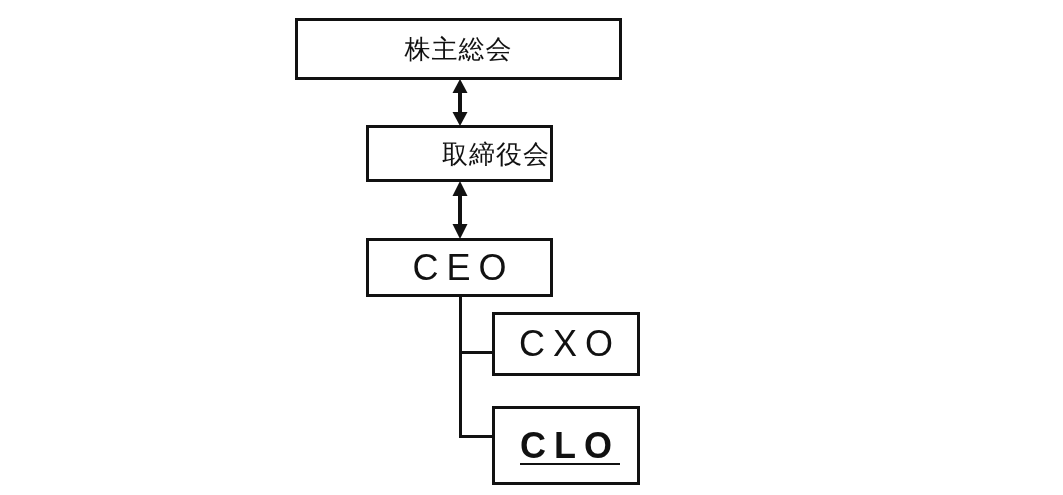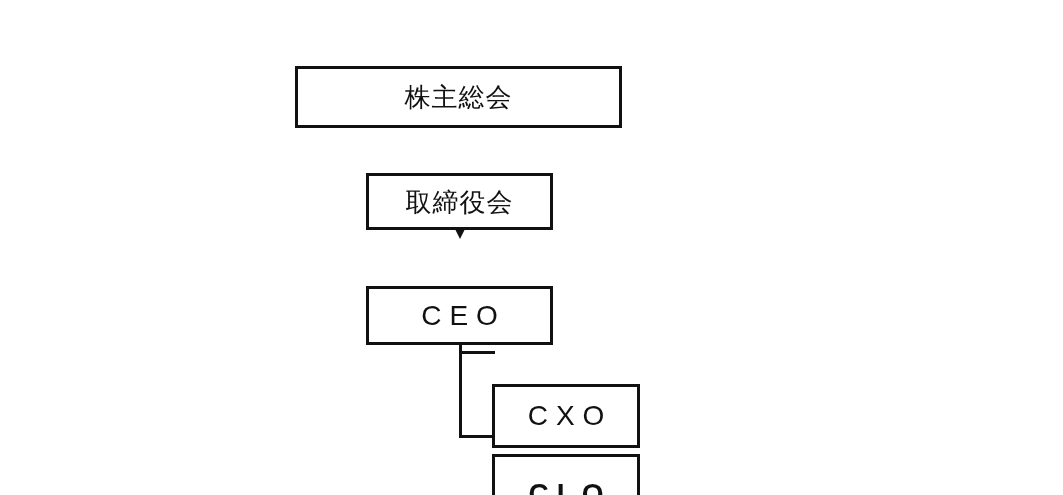--- a/index.html
+++ b/index.html
@@ -20,38 +20,37 @@
   }
   .node {
     position: absolute;
     box-sizing: border-box;
     background: #ffffff;
     border: 3px solid #111111;
     display: flex;
     align-items: center;
     justify-content: center;
     z-index: 3;
-    margin-top: 48px;
   }
   .node-label {
     font-size: 25px;
     line-height: 1;
     color: #111111;
     white-space: nowrap;
   }
   .label-jp {
     font-family: "DejaVu Sans", "Liberation Sans", sans-serif;
     letter-spacing: 1px;
     font-size: 26px;
   }
   .label-latin {
     font-family: "Liberation Sans", "DejaVu Sans", sans-serif;
     letter-spacing: 8px;
     text-indent: 8px;
-    font-size: 28px;
+    font-size: 36px;
   }
   .label-underline {
     text-decoration: underline;
     text-underline-offset: 5px;
     text-decoration-thickness: 2px;
     font-weight: 600;
   }
 
   
   .conn {
@@ -90,29 +89,29 @@
       <line x1="12" y1="10" x2="12" y2="48" stroke="#111111" stroke-width="4"></line>
       <polygon points="12,0 4.5,15 19.5,15" fill="#111111"></polygon>
       <polygon points="12,58 4.5,43 19.5,43" fill="#111111"></polygon>
     </svg>
   </div>
 
   <div class="node" style="left:295px; top:18px; width:327px; height:62px;">
     <span class="node-label label-jp">株主総会</span>
   </div>
 
-  <div class="node" style="left:366px; top:125px; width:187px; height:57px;">
+  <div class="node" style="left:366px; top:125px; width:187px; height:57px;justify-content:flex-end;">
     <span class="node-label label-jp">取締役会</span>
   </div>
 
   <div class="node" style="left:366px; top:238px; width:187px; height:59px;">
     <span class="node-label label-latin">CEO</span>
   </div>
 
-  <div class="node" style="left:492px; top:336px; width:148px; height:64px;">
+  <div class="node" style="left:492px; top:312px; width:148px; height:64px;">
     <span class="node-label label-latin">CXO</span>
   </div>
 
   <div class="node" style="left:492px; top:406px; width:148px; height:79px;">
     <span class="node-label label-latin label-underline">CLO</span>
   </div>
 
 </div>
 
 </body></html>

